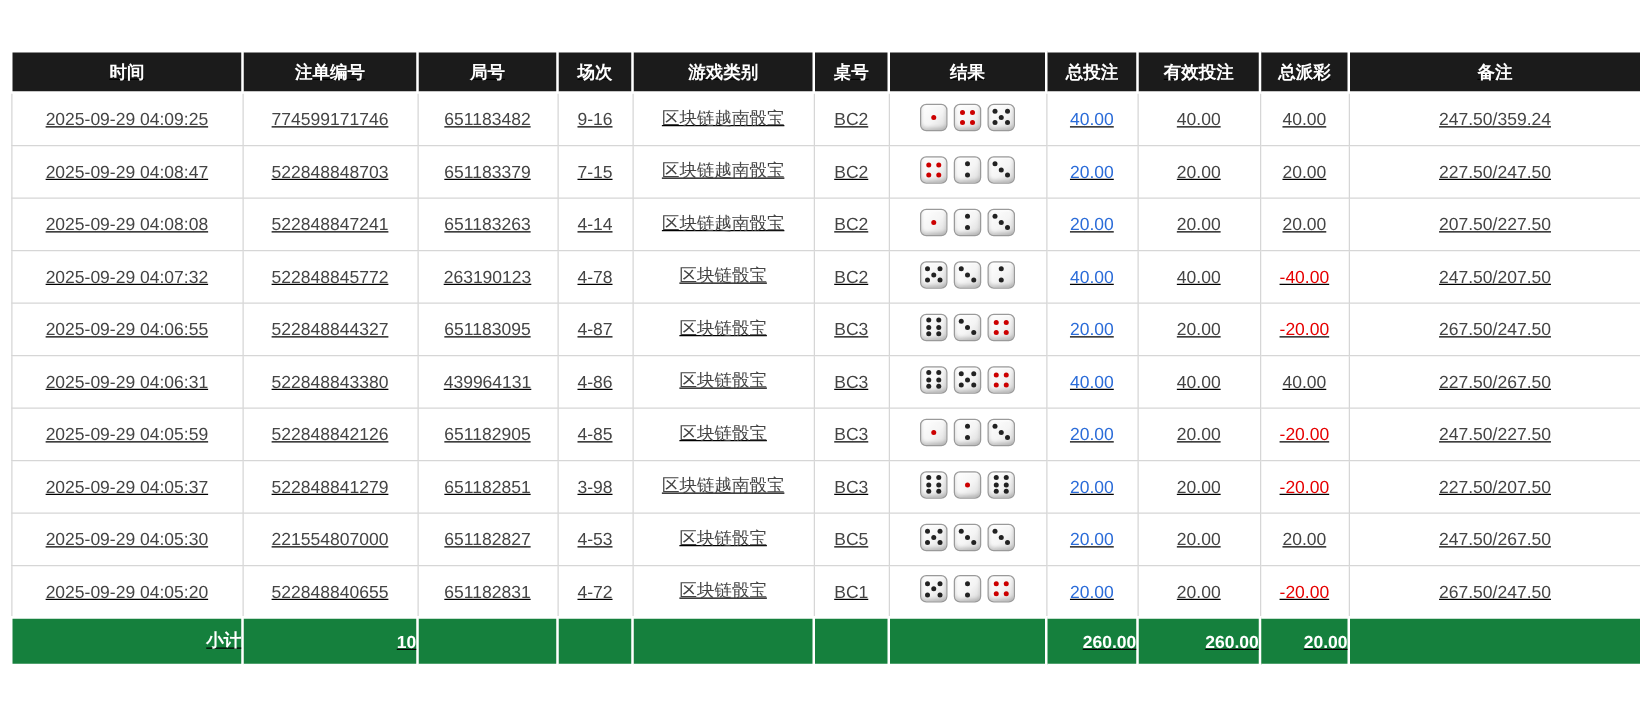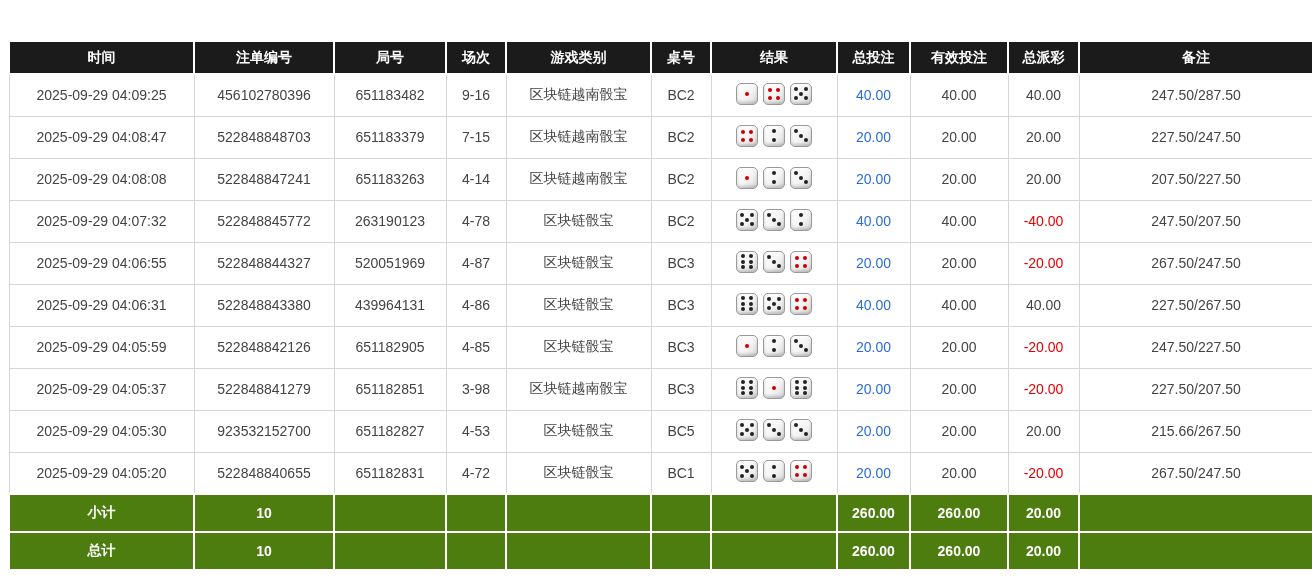--- a/index.html
+++ b/index.html
@@ -1,21 +1,21 @@
 <!DOCTYPE html>
 <html><head>
 <meta charset="utf-8">
 <style>
   * { margin: 0; padding: 0; box-sizing: border-box; }
   html, body {
     background: #ffffff;
     font-family: "Liberation Sans", "DejaVu Sans", sans-serif;
     width: 1312px; height: 576px; overflow: hidden;
   }
-  .table-wrap { margin: 40px 12px 0 8px; width: 1304px; }
+  .table-wrap { margin: 40px 12px 0 8px; width: 1304px; text-decoration: underline; }
   table.bets {
     width: 1304px;
     border-collapse: collapse;
     table-layout: fixed;
     font-size: 14px;
   }
   table.bets th {
     background: #1b1b1b;
     color: #ffffff;
     font-weight: bold;
@@ -26,25 +26,26 @@
   }
   table.bets td {
     border: 1px solid #d6d6d6;
     height: 42px;
     text-align: center;
     vertical-align: middle;
     color: #444444;
     background: #ffffff;
   }
   table.bets tr.summary td {
-    background: #4d7c0f;
+    background: #15803d;
     color: #ffffff;
     font-weight: bold;
     border: 2px solid #ffffff;
     height: 38px;
+    text-align: right;
   }
   .amount-link { color: #2b6cd9; text-decoration: none; cursor: pointer; }
   .negative { color: #e60000; }
   .dice-box { display: inline-flex; gap: 5px; align-items: center; justify-content: center; }
   .die {
     position: relative;
     width: 22px; height: 22px;
     border-radius: 5px;
     border: 1px solid #9a9a9a;
     background: linear-gradient(135deg, #ffffff 0%, #f4f4f4 55%, #d9d9d9 100%);
@@ -89,21 +90,21 @@
           <th>结果</th>
           <th>总投注</th>
           <th>有效投注</th>
           <th>总派彩</th>
           <th>备注</th>
         </tr>
     </thead>
     <tbody>
         <tr>
           <td>2025-09-29 04:09:25</td>
-          <td>456102780396</td>
+          <td>774599171746</td>
           <td>651183482</td>
           <td>9-16</td>
           <td>区块链越南骰宝</td>
           <td>BC2</td>
           <td><span class="dice-box">
               <span class="die">
                 <span class="pip red" style="left: 50%; top: 50%;"></span>
               </span>
               <span class="die">
                 <span class="pip red" style="left: 30%; top: 30%;"></span>
@@ -115,21 +116,21 @@
                 <span class="pip" style="left: 27%; top: 27%;"></span>
                 <span class="pip" style="left: 73%; top: 27%;"></span>
                 <span class="pip" style="left: 50%; top: 50%;"></span>
                 <span class="pip" style="left: 27%; top: 73%;"></span>
                 <span class="pip" style="left: 73%; top: 73%;"></span>
               </span>
             </span></td>
           <td><span class="amount-link">40.00</span></td>
           <td>40.00</td>
           <td><span>40.00</span></td>
-          <td>247.50/287.50</td>
+          <td>247.50/359.24</td>
         </tr>
         <tr>
           <td>2025-09-29 04:08:47</td>
           <td>522848848703</td>
           <td>651183379</td>
           <td>7-15</td>
           <td>区块链越南骰宝</td>
           <td>BC2</td>
           <td><span class="dice-box">
               <span class="die">
@@ -205,21 +206,21 @@
               </span>
             </span></td>
           <td><span class="amount-link">40.00</span></td>
           <td>40.00</td>
           <td><span class="negative">-40.00</span></td>
           <td>247.50/207.50</td>
         </tr>
         <tr>
           <td>2025-09-29 04:06:55</td>
           <td>522848844327</td>
-          <td>520051969</td>
+          <td>651183095</td>
           <td>4-87</td>
           <td>区块链骰宝</td>
           <td>BC3</td>
           <td><span class="dice-box">
               <span class="die">
                 <span class="pip" style="left: 32%; top: 24%;"></span>
                 <span class="pip" style="left: 32%; top: 50%;"></span>
                 <span class="pip" style="left: 32%; top: 76%;"></span>
                 <span class="pip" style="left: 68%; top: 24%;"></span>
                 <span class="pip" style="left: 68%; top: 50%;"></span>
@@ -331,21 +332,21 @@
                 <span class="pip" style="left: 68%; top: 76%;"></span>
               </span>
             </span></td>
           <td><span class="amount-link">20.00</span></td>
           <td>20.00</td>
           <td><span class="negative">-20.00</span></td>
           <td>227.50/207.50</td>
         </tr>
         <tr>
           <td>2025-09-29 04:05:30</td>
-          <td>923532152700</td>
+          <td>221554807000</td>
           <td>651182827</td>
           <td>4-53</td>
           <td>区块链骰宝</td>
           <td>BC5</td>
           <td><span class="dice-box">
               <span class="die">
                 <span class="pip" style="left: 27%; top: 27%;"></span>
                 <span class="pip" style="left: 73%; top: 27%;"></span>
                 <span class="pip" style="left: 50%; top: 50%;"></span>
                 <span class="pip" style="left: 27%; top: 73%;"></span>
@@ -358,21 +359,21 @@
               </span>
               <span class="die">
                 <span class="pip" style="left: 27%; top: 27%;"></span>
                 <span class="pip" style="left: 50%; top: 50%;"></span>
                 <span class="pip" style="left: 73%; top: 73%;"></span>
               </span>
             </span></td>
           <td><span class="amount-link">20.00</span></td>
           <td>20.00</td>
           <td><span>20.00</span></td>
-          <td>215.66/267.50</td>
+          <td>247.50/267.50</td>
         </tr>
         <tr>
           <td>2025-09-29 04:05:20</td>
           <td>522848840655</td>
           <td>651182831</td>
           <td>4-72</td>
           <td>区块链骰宝</td>
           <td>BC1</td>
           <td><span class="dice-box">
               <span class="die">
@@ -406,28 +407,15 @@
           <td></td>
           <td></td>
           <td></td>
           <td></td>
           <td></td>
           <td>260.00</td>
           <td>260.00</td>
           <td>20.00</td>
           <td></td>
         </tr>
-        <tr class="summary">
-          <td>总计</td>
-          <td>10</td>
-          <td></td>
-          <td></td>
-          <td></td>
-          <td></td>
-          <td></td>
-          <td>260.00</td>
-          <td>260.00</td>
-          <td>20.00</td>
-          <td></td>
-        </tr>
       </tfoot>
   </table>
 </div>
 
 </body></html>

